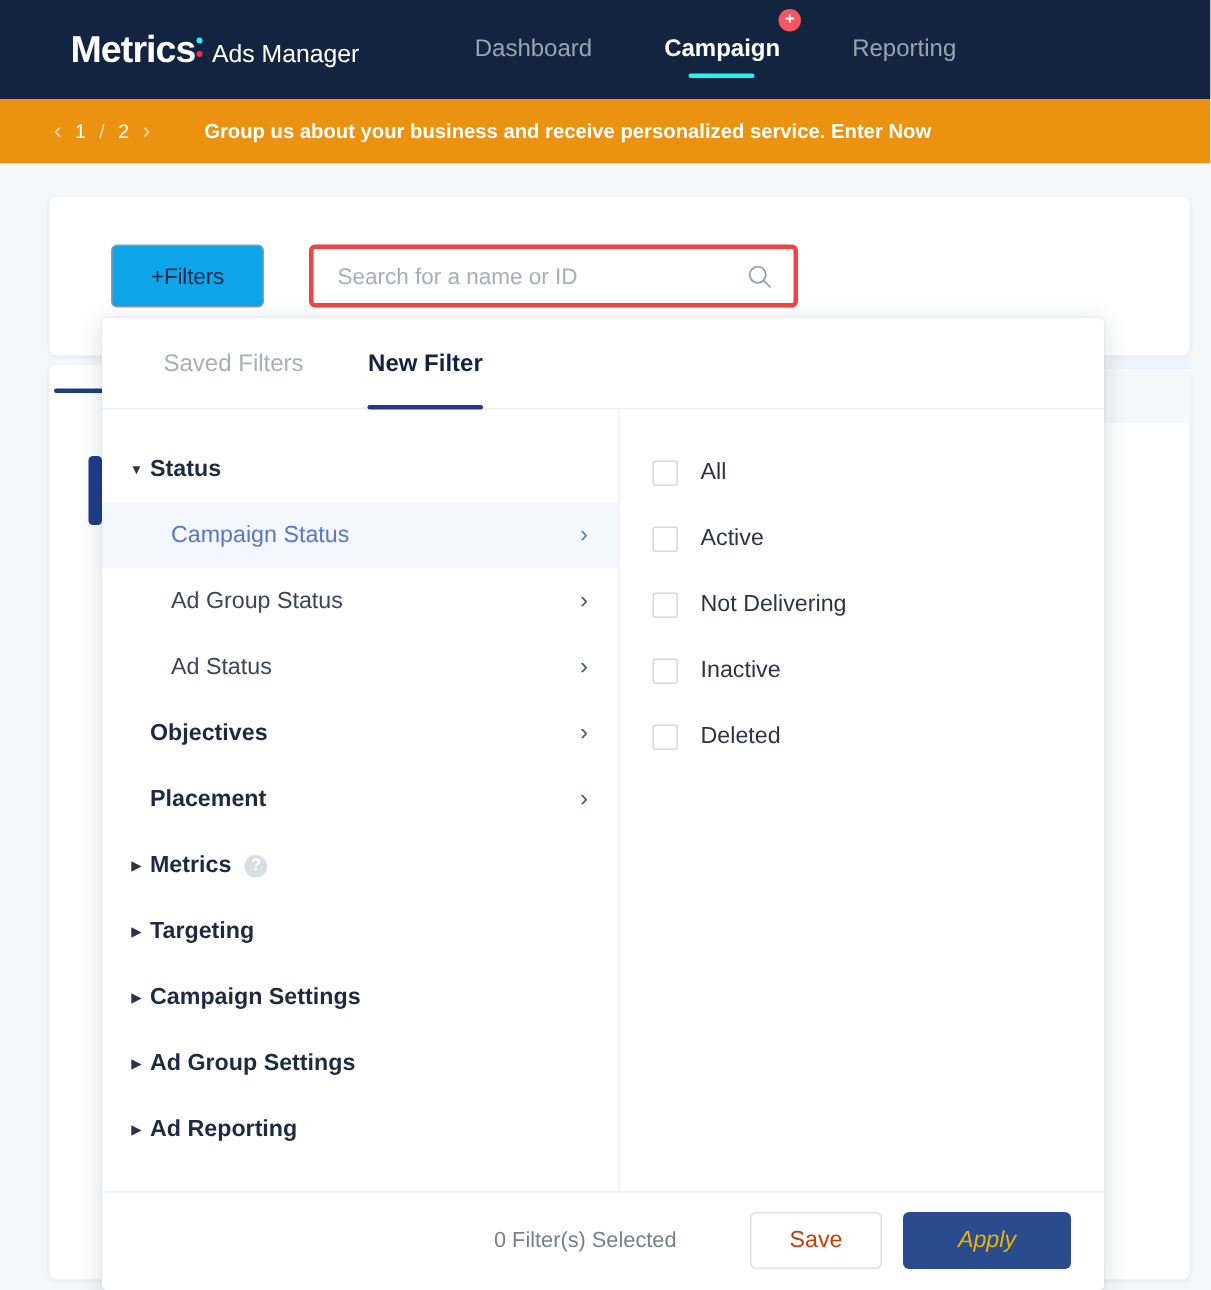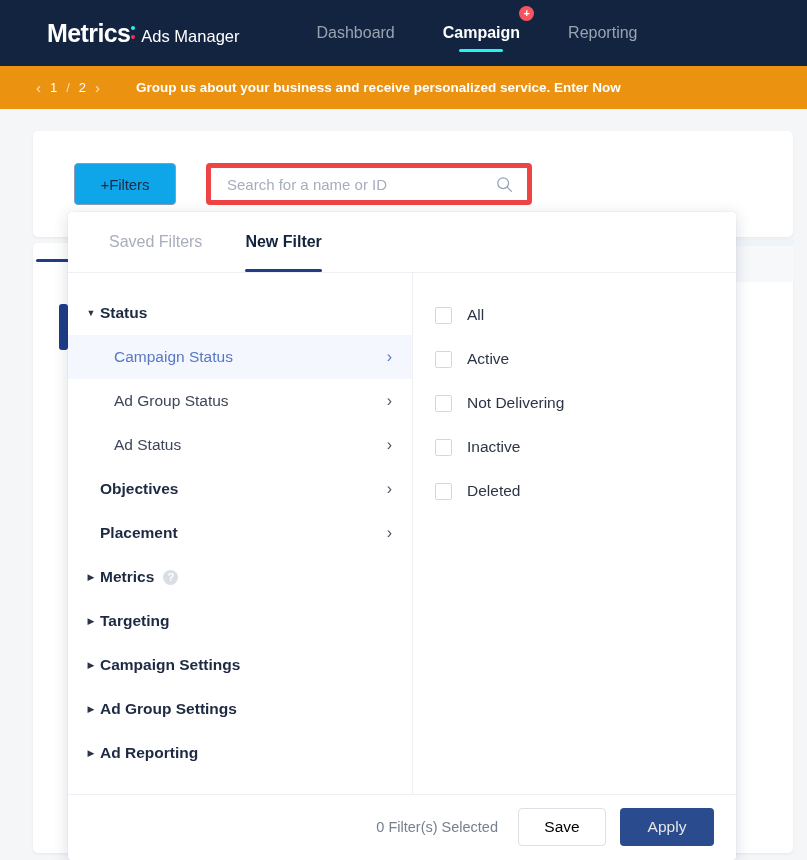--- a/index.html
+++ b/index.html
@@ -175,21 +175,21 @@
     display: flex;
     align-items: center;
     justify-content: center;
     letter-spacing: -0.1px;
   }
 
   .search-box {
     position: absolute;
     top: 163px; left: 206px;
     width: 326px; height: 42px;
-    border: 5px solid #ef4444;
+    border: 3px solid #ef4444;
     border-radius: 4px;
     background: #ffffff;
     display: flex;
     align-items: center;
   }
   .search-box input {
     flex: 1;
     border: none;
     outline: none;
     font-size: 15px;
@@ -257,21 +257,21 @@
     border-radius: 3px;
     box-shadow: 0 3px 16px rgba(20,35,70,0.16), 0 0 1px rgba(20,35,70,0.2);
     overflow: hidden;
   }
 
   .panel-tabs {
     position: relative;
     height: 61px;
     border-bottom: 1px solid #edeff3;
     display: flex;
-    align-items: flex-end;
+    align-items: center;
     padding-left: 41px;
     gap: 0;
   }
   .panel-tab {
     position: relative;
     font-size: 16px;
     color: #a8aebb;
     cursor: pointer;
     line-height: 61px;
     margin-right: 43px;
@@ -402,34 +402,36 @@
     font-size: 14.5px;
     color: #77808f;
     margin-right: 6px;
     white-space: nowrap;
   }
   .btn-save {
     width: 88px; height: 38px;
     border: 1px solid #dcdfe6;
     border-radius: 4px;
     background: #ffffff;
-    color: #000000;
+    color: #c2410c;
     font-size: 15.5px;
     cursor: pointer;
     font-family: "Liberation Sans", sans-serif;
+    margin-left: 29px;
   }
   .btn-apply {
-    width: 94px; height: 38px;
+    width: 112px; height: 38px;
     border: none;
     border-radius: 4px;
     background: #2a4b8d;
-    color: #e5e5e5;
+    color: #eab308;
     font-size: 15.5px;
     cursor: pointer;
     font-family: "Liberation Sans", sans-serif;
+    font-style: italic;
   }
 </style>
 </head>
 <body>
 
 <div id="app">
 
   <div class="topbar">
     <div class="brand">
       <span class="brand-tiktok">Metrics</span>

